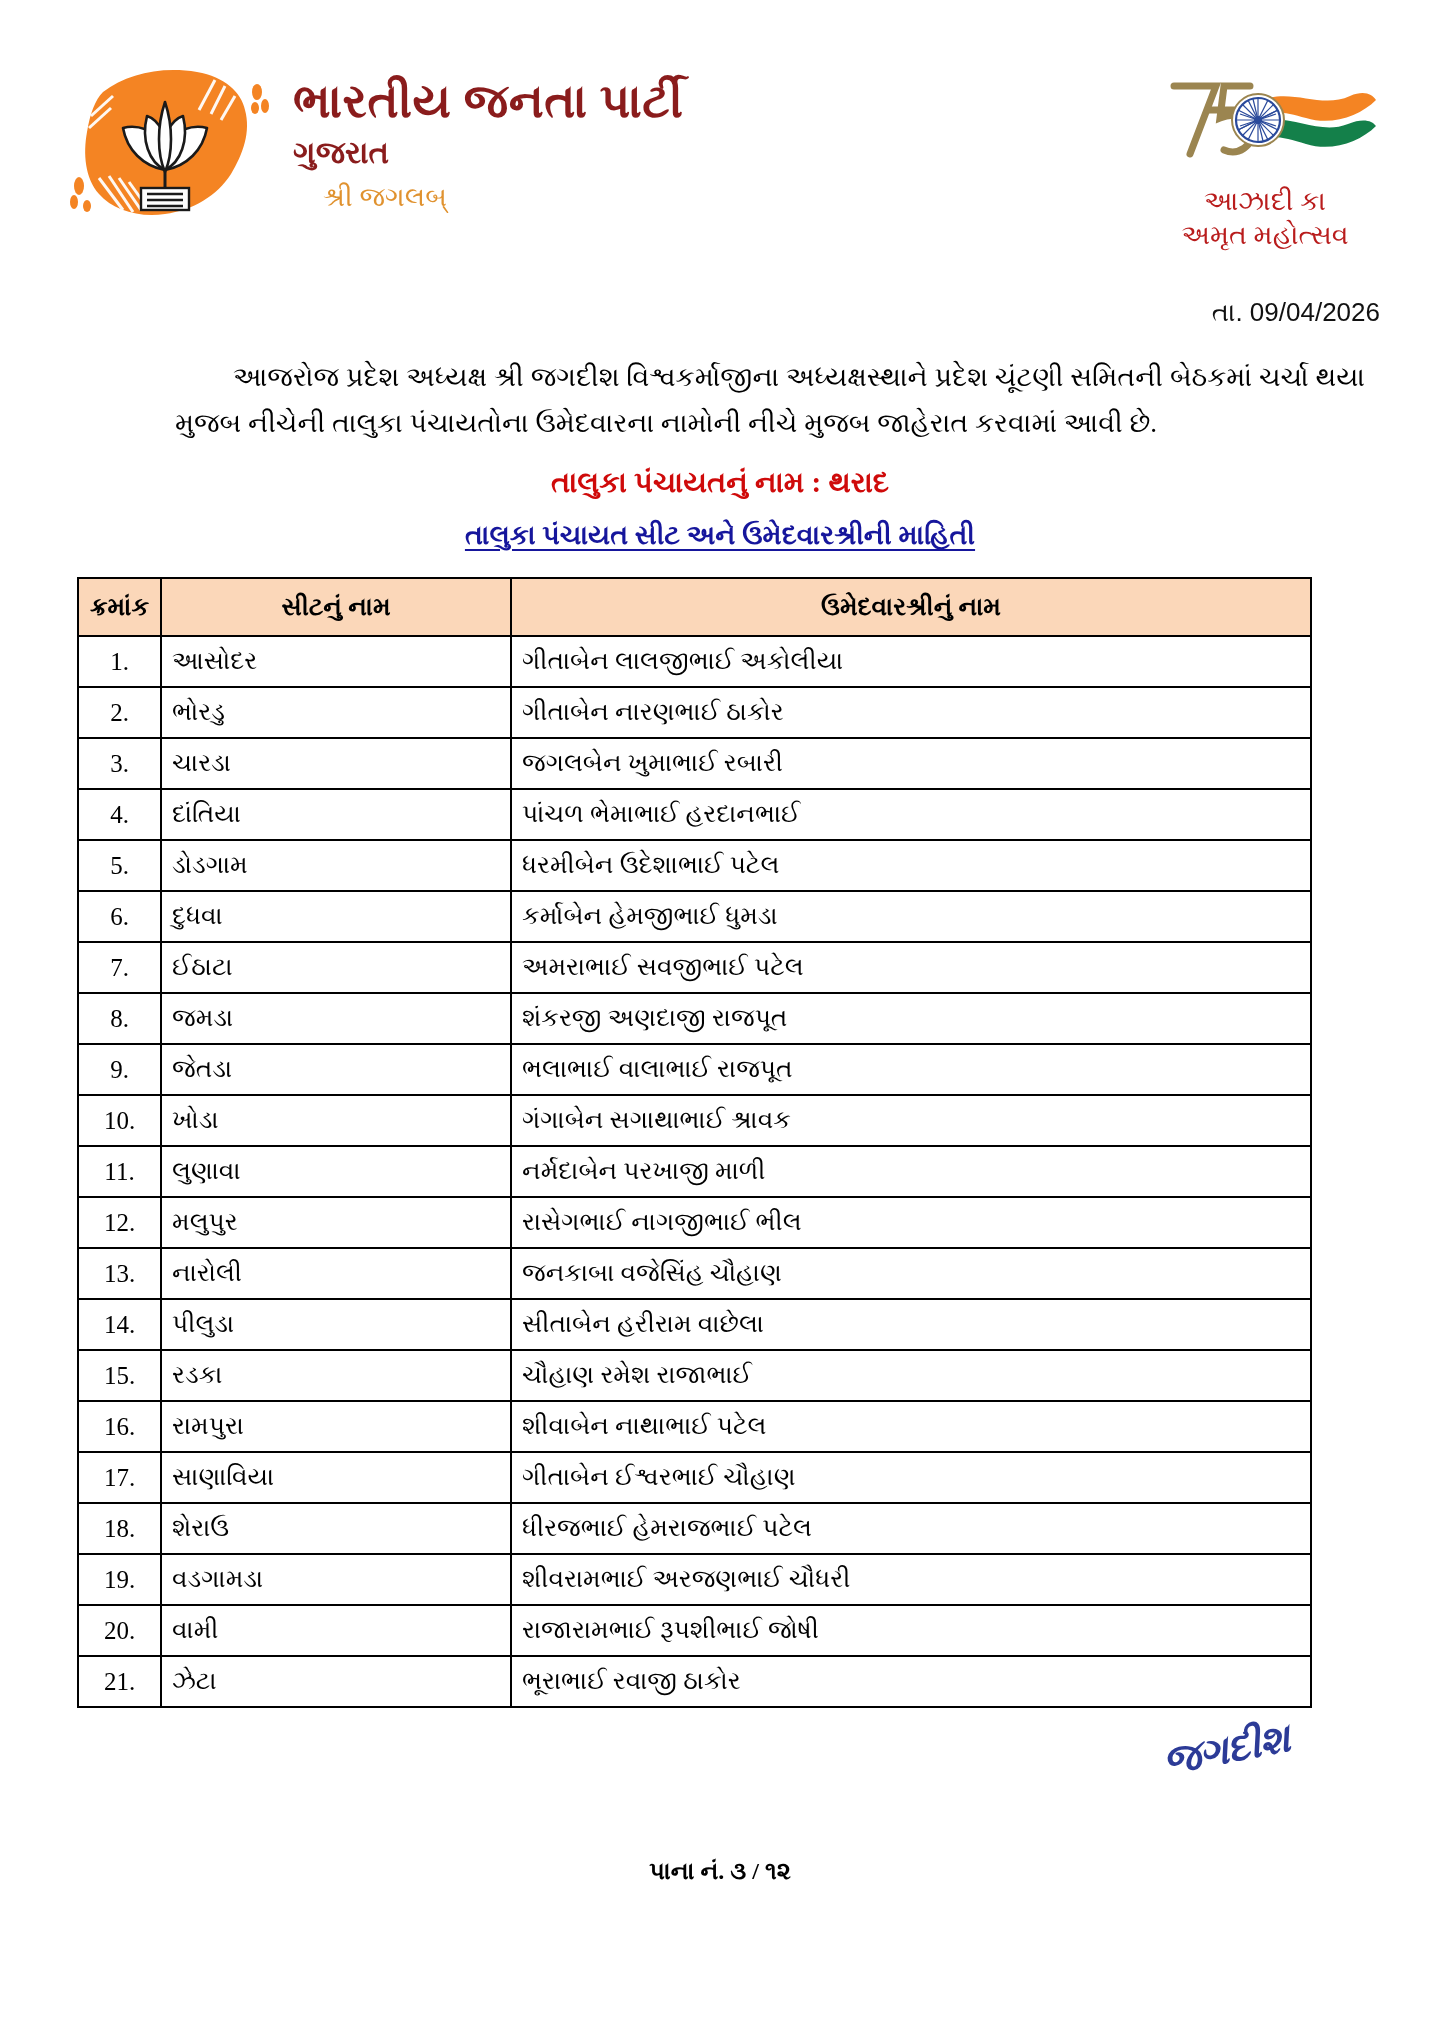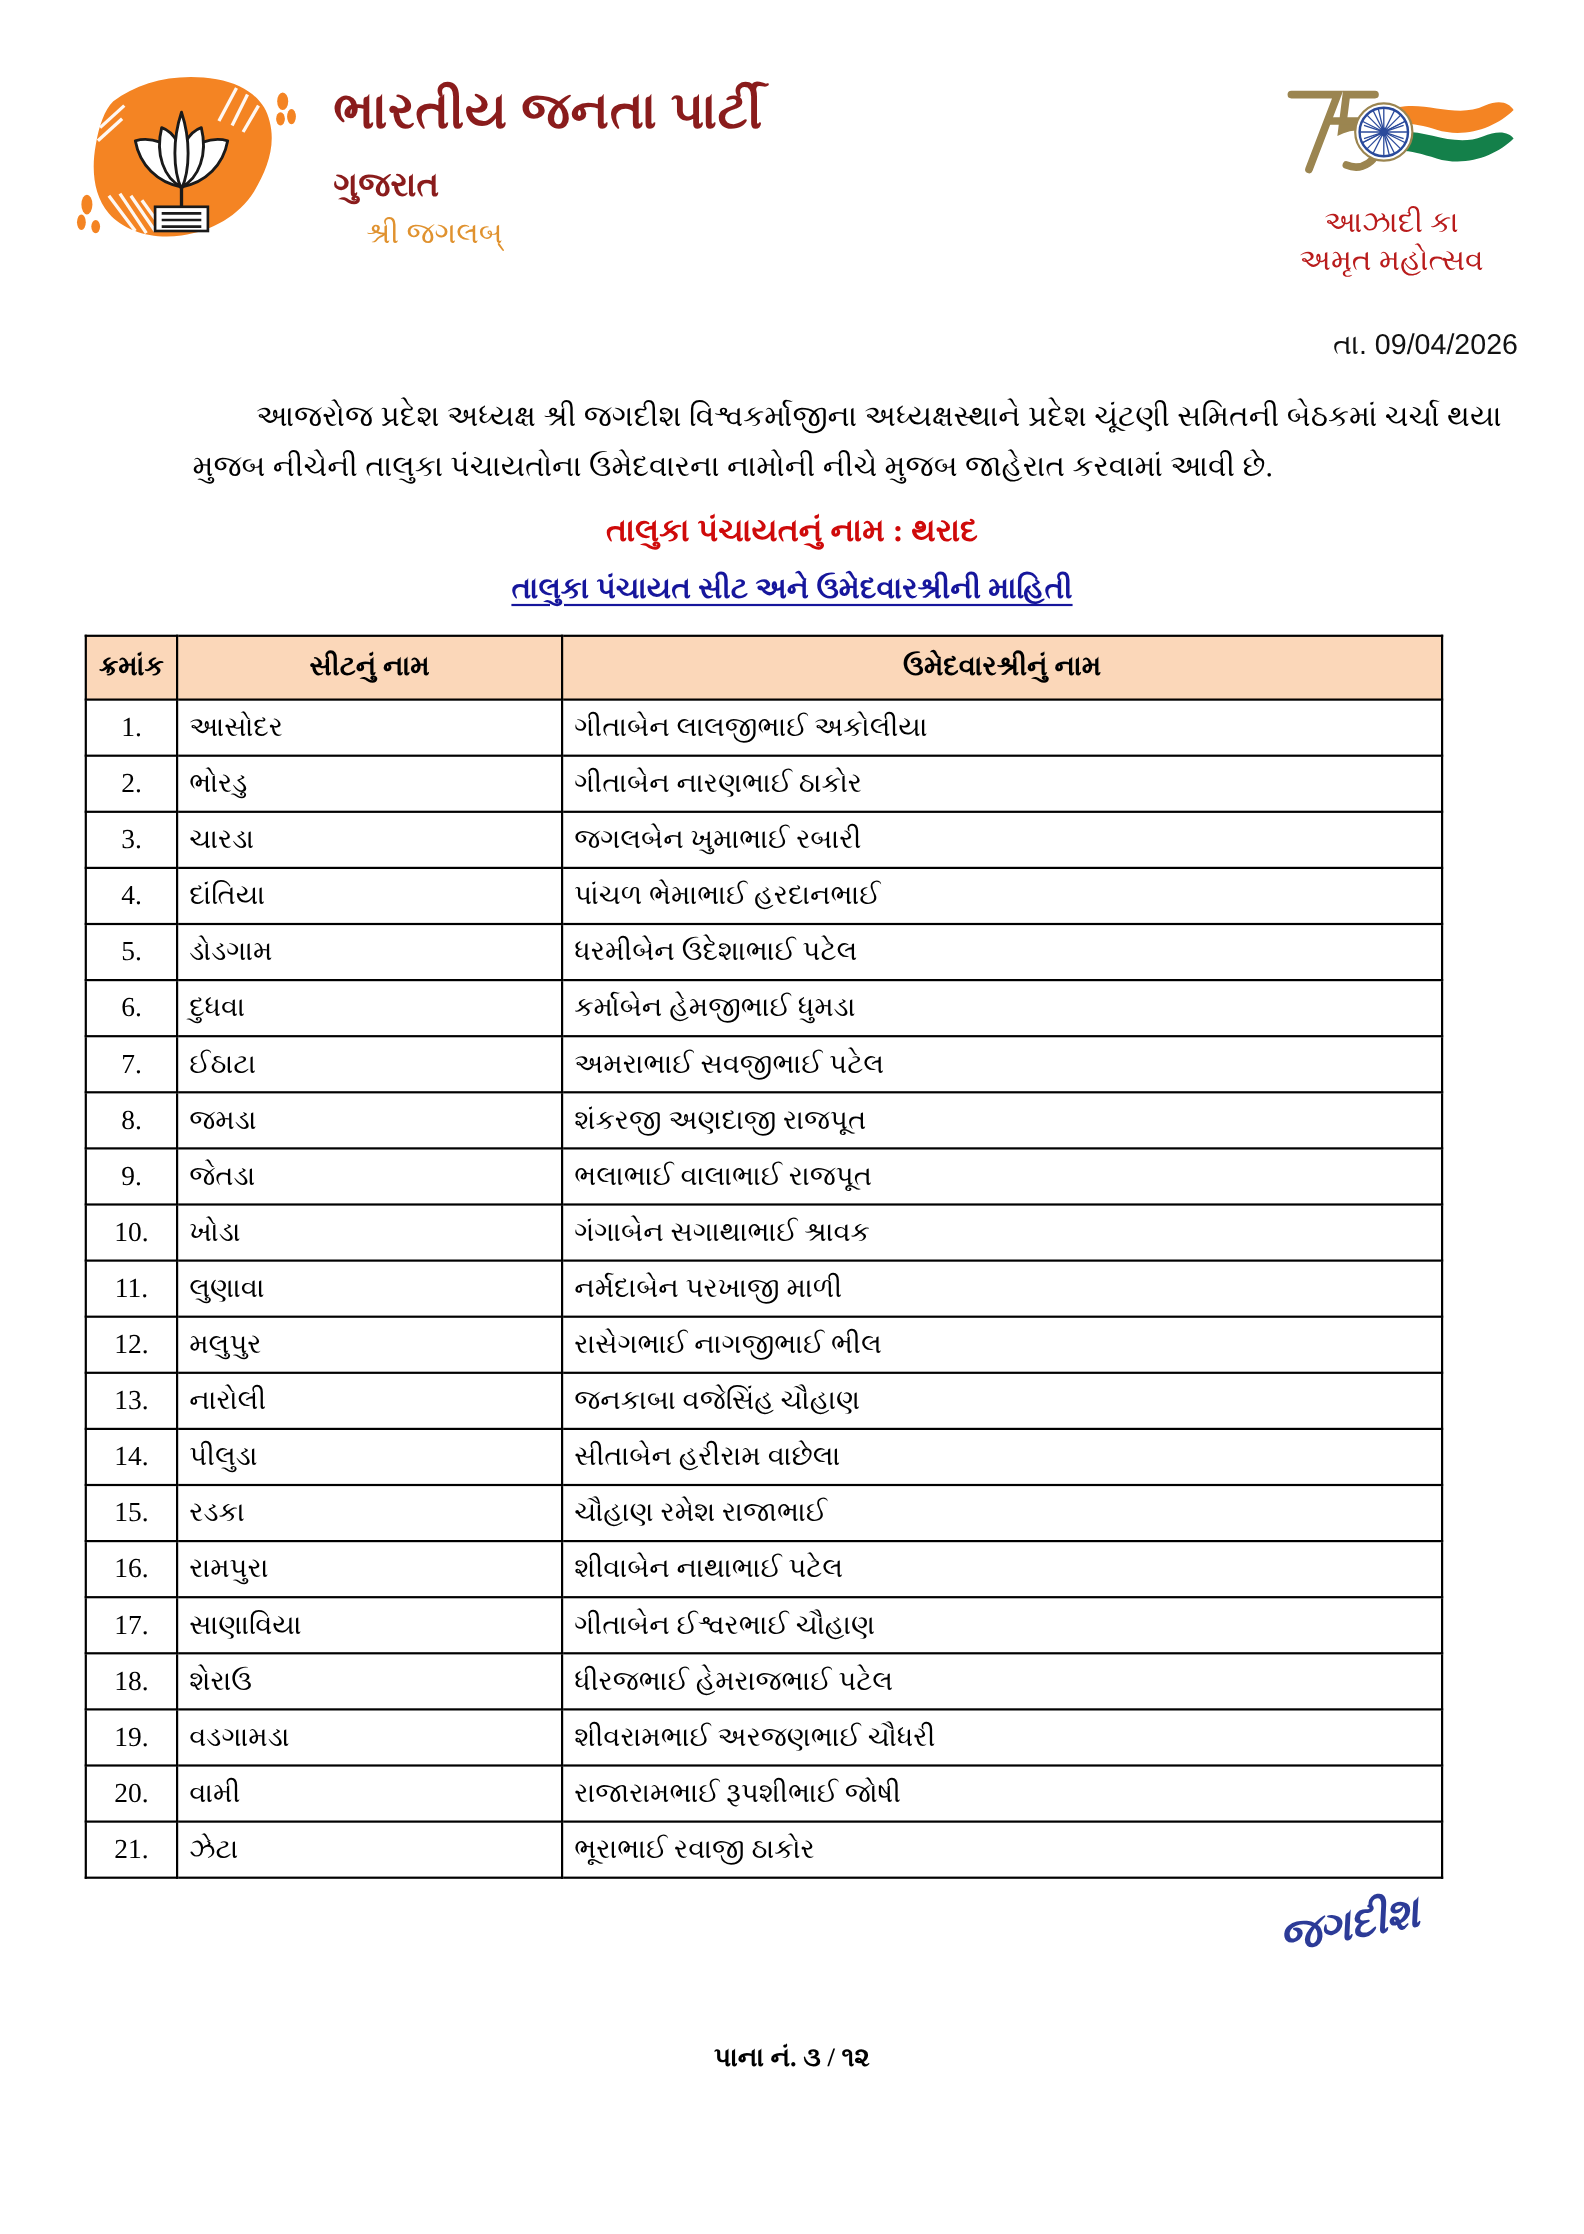--- a/index.html
+++ b/index.html
@@ -26,21 +26,21 @@
   
   .letterhead {
     display: flex;
     align-items: flex-start;
     justify-content: space-between;
     padding: 58px 55px 0 55px;
   }
   .brand-block {
     display: flex;
     align-items: flex-start;
-    gap: 23px;
+    gap: 13px;
     padding-left: 10px;
   }
   .lotus-mark {
     width: 215px;
     height: 168px;
     position: relative;
     flex: 0 0 auto;
   }
   .brand-text {
     padding-top: 20px;
@@ -52,21 +52,21 @@
     font-weight: bold;
     color: #8a1c1c;
     letter-spacing: 0.5px;
     white-space: nowrap;
   }
   .brand-sub {
     font-family: "Liberation Serif", "DejaVu Serif", serif;
     font-size: 31px;
     font-weight: bold;
     color: #8a1c1c;
-    margin-top: 27px;
+    margin-top: 12px;
   }
   .brand-tag {
     font-family: "Liberation Serif", "DejaVu Serif", serif;
     font-size: 27px;
     color: #e0922f;
     margin-top: 16px;
     padding-left: 30px;
   }
   .amrit-mark {
     width: 240px;

